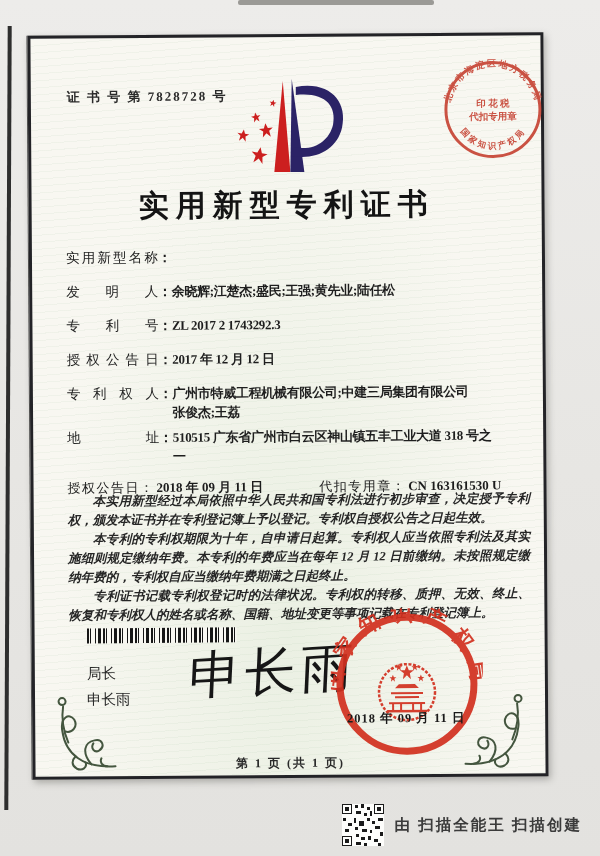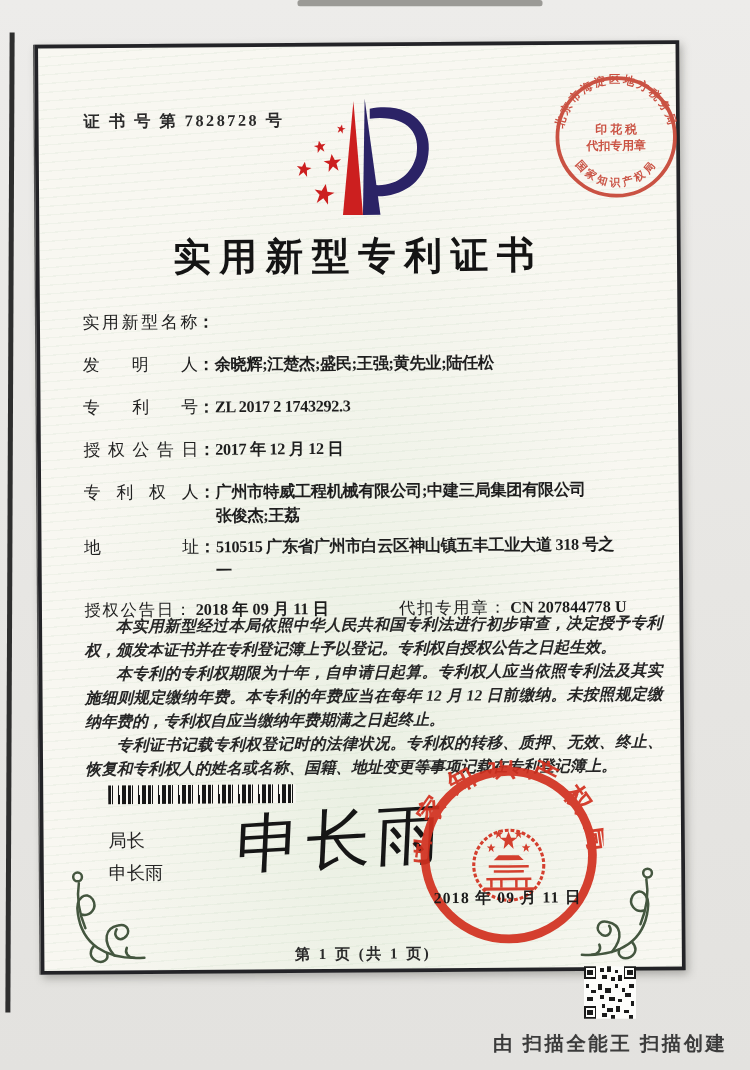--- a/index.html
+++ b/index.html
@@ -81,21 +81,21 @@
   }
   .page-footer {
     position:absolute; left:0; top:718px; width:100%; text-align:center;
     font-size:12px; font-weight:600; letter-spacing:2px; color:#2a2a2a;
   }
   .corner { position:absolute; bottom:4px; }
   .corner.left { left:6px; }
   .corner.right { right:6px; transform:scaleX(-1); }
   .scanner-footer {
     position:absolute; right:18px; bottom:10px;
-    display:flex; align-items:center; gap:10px;flex-direction:column;
+    display:flex; align-items:center; gap:10px;
   }
   .scanner-caption {
     font-family:"Liberation Sans", sans-serif;
     font-size:15.5px; font-weight:700; letter-spacing:2px; color:#3b3b3b;
   }
 </style>
 </head>
 <body>
 
 <div class="scan-artifact-strip"></div>
@@ -171,21 +171,21 @@
       <span class="field-value">510515 广东省广州市白云区神山镇五丰工业大道 318 号之
 一</span>
     </div>
     <div class="auth-row">
       <span class="auth-pair">
         <span class="auth-label">授权公告日：</span>
         <span class="auth-value">2018 年 09 月 11 日</span>
       </span>
       <span class="auth-pair right">
         <span class="auth-label">代扣专用章：</span>
-        <span class="auth-value">CN 207844778 U</span>
+        <span class="auth-value">CN 163161530 U</span>
       </span>
     </div>
   </div>
 
   <div class="body-text">
     <p>本实用新型经过本局依照中华人民共和国专利法进行初步审查，决定授予专利权，颁发本证书并在专利登记簿上予以登记。专利权自授权公告之日起生效。</p>
     <p>本专利的专利权期限为十年，自申请日起算。专利权人应当依照专利法及其实施细则规定缴纳年费。本专利的年费应当在每年 12 月 12 日前缴纳。未按照规定缴纳年费的，专利权自应当缴纳年费期满之日起终止。</p>
     <p>专利证书记载专利权登记时的法律状况。专利权的转移、质押、无效、终止、恢复和专利权人的姓名或名称、国籍、地址变更等事项记载在专利登记簿上。</p>
   </div>
 

